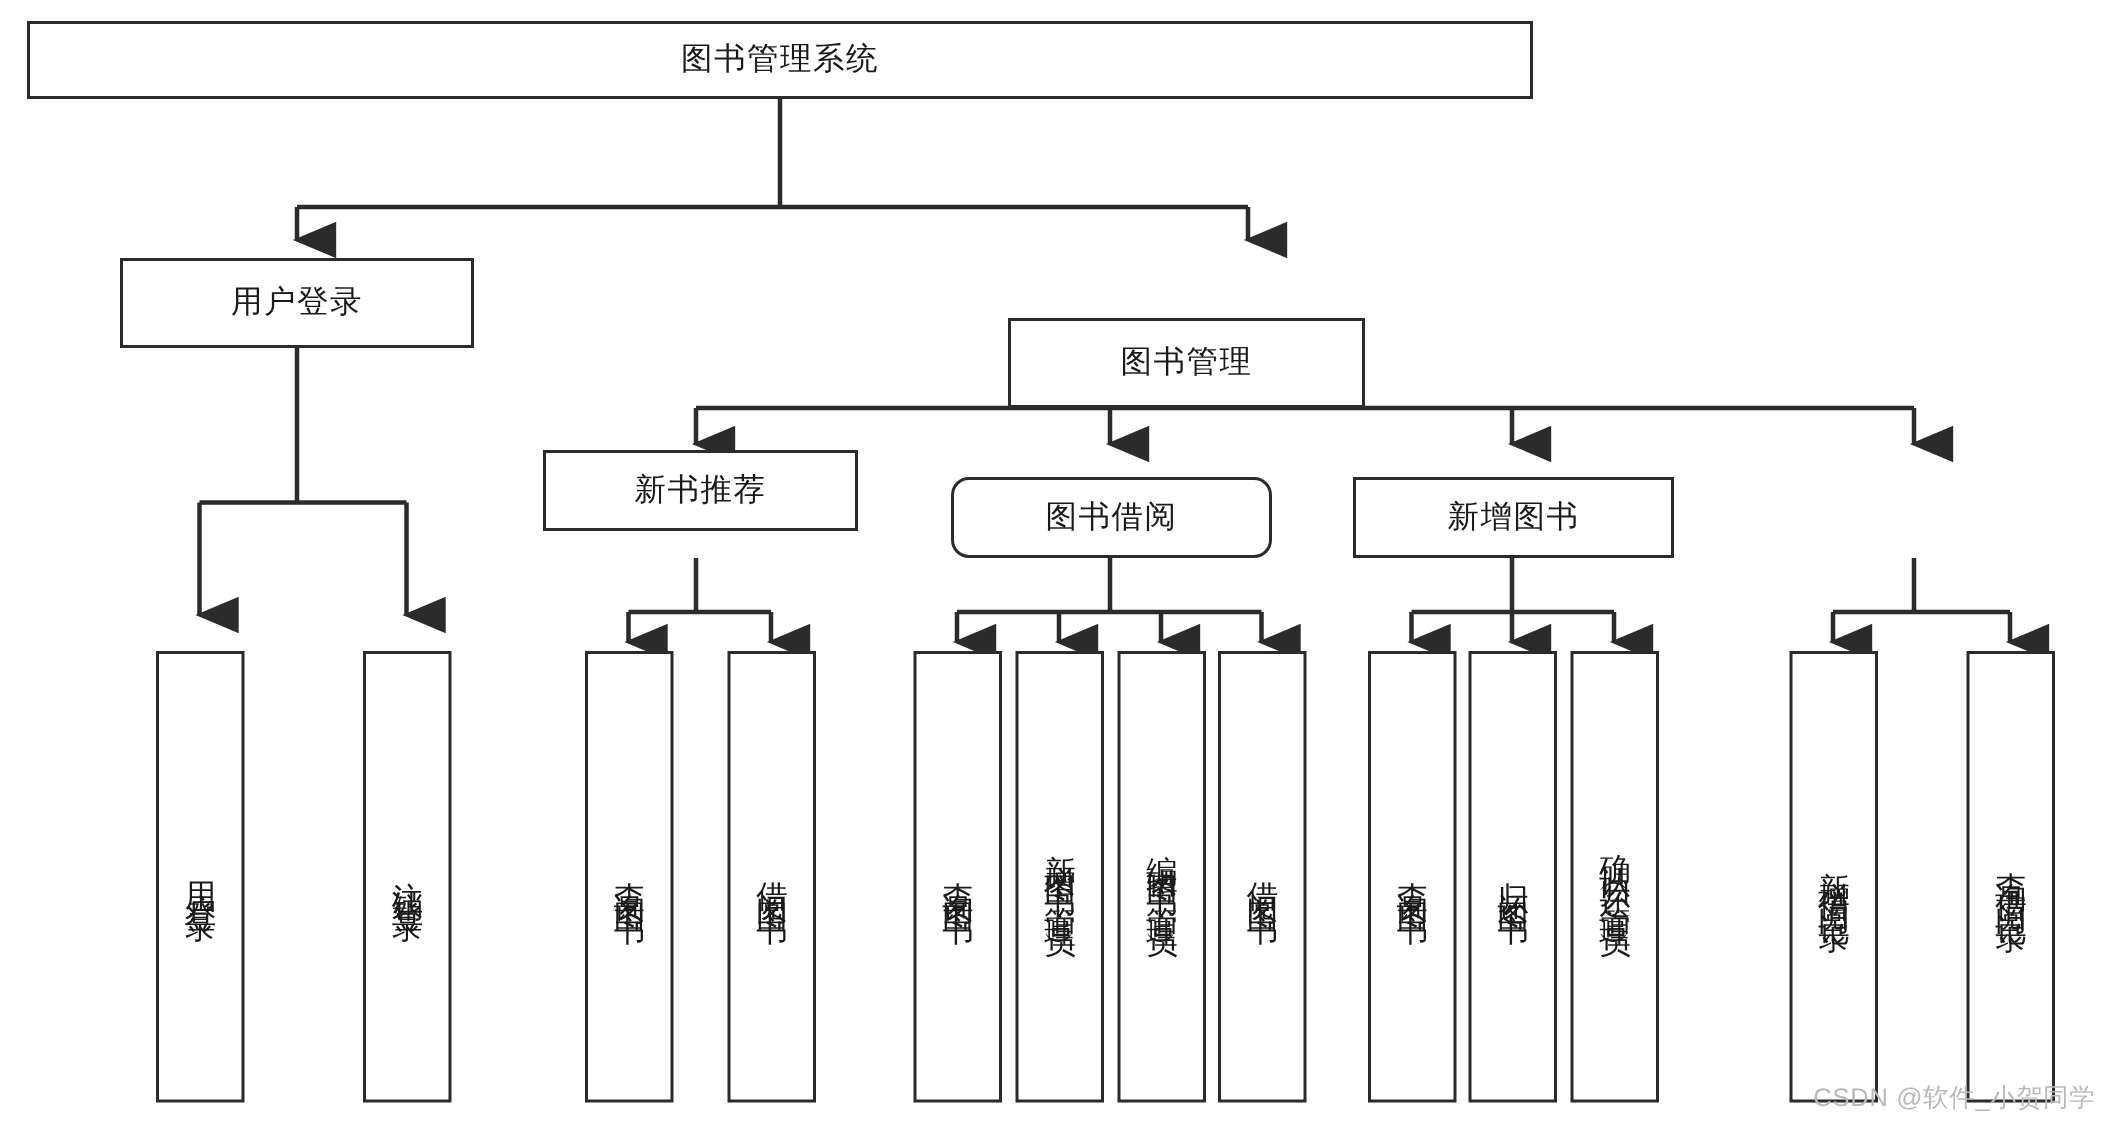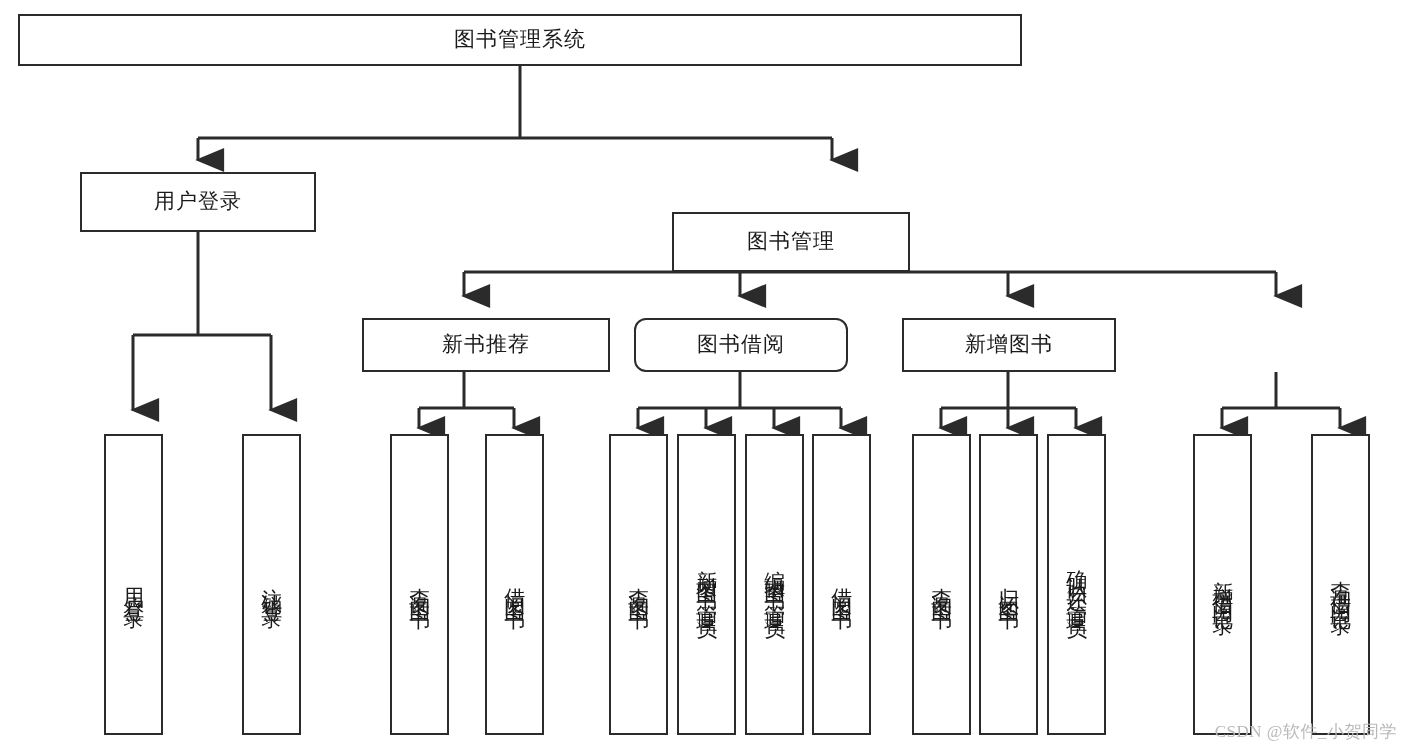--- a/index.html
+++ b/index.html
@@ -55,21 +55,21 @@
     text-orientation:upright;
   }
   #watermark{
     position:absolute;
     right:8px;
     bottom:4px;
     font-size:17px;
     color:#b9b9b9;
     letter-spacing:0.5px;
     white-space:nowrap;
-    font-family:Liberation Serif, serif;
+    font-family:Liberation Sans, sans-serif;
   }
 </style>
 </head>
 <body>
 
 <div id="diagram-root">
 
   <svg id="connectors" viewBox="0 0 1405 747" xmlns="http://www.w3.org/2000/svg">
     <defs>
       <marker id="arrow" viewBox="0 0 12 12" refX="5" refY="10" markerWidth="11" markerHeight="11" orient="auto-start-reverse">
@@ -125,21 +125,21 @@
     <span class="label">图书管理系统</span>
   </div>
 
   <div class="node horiz" style="left:80px;top:172px;width:236px;height:60px;">
     <span class="label">用户登录</span>
   </div>
   <div class="node horiz" style="left:672px;top:172px;width:238px;height:60px;margin-top:40px;">
     <span class="label">图书管理</span>
   </div>
 
-  <div class="node horiz" style="left:362px;top:318px;width:248px;height:54px;">
+  <div class="node horiz" style="left:362px;top:300px;width:210px;height:54px;">
     <span class="label">新书推荐</span>
   </div>
   <div class="node horiz" style="left:634px;top:318px;width:214px;height:54px;border-radius:12px;">
     <span class="label">图书借阅</span>
   </div>
   <div class="node horiz" style="left:902px;top:318px;width:214px;height:54px;">
     <span class="label">新增图书</span>
   </div>
 
   <div class="node vert" style="left:104px;top:434px;width:59px;height:301px;">

